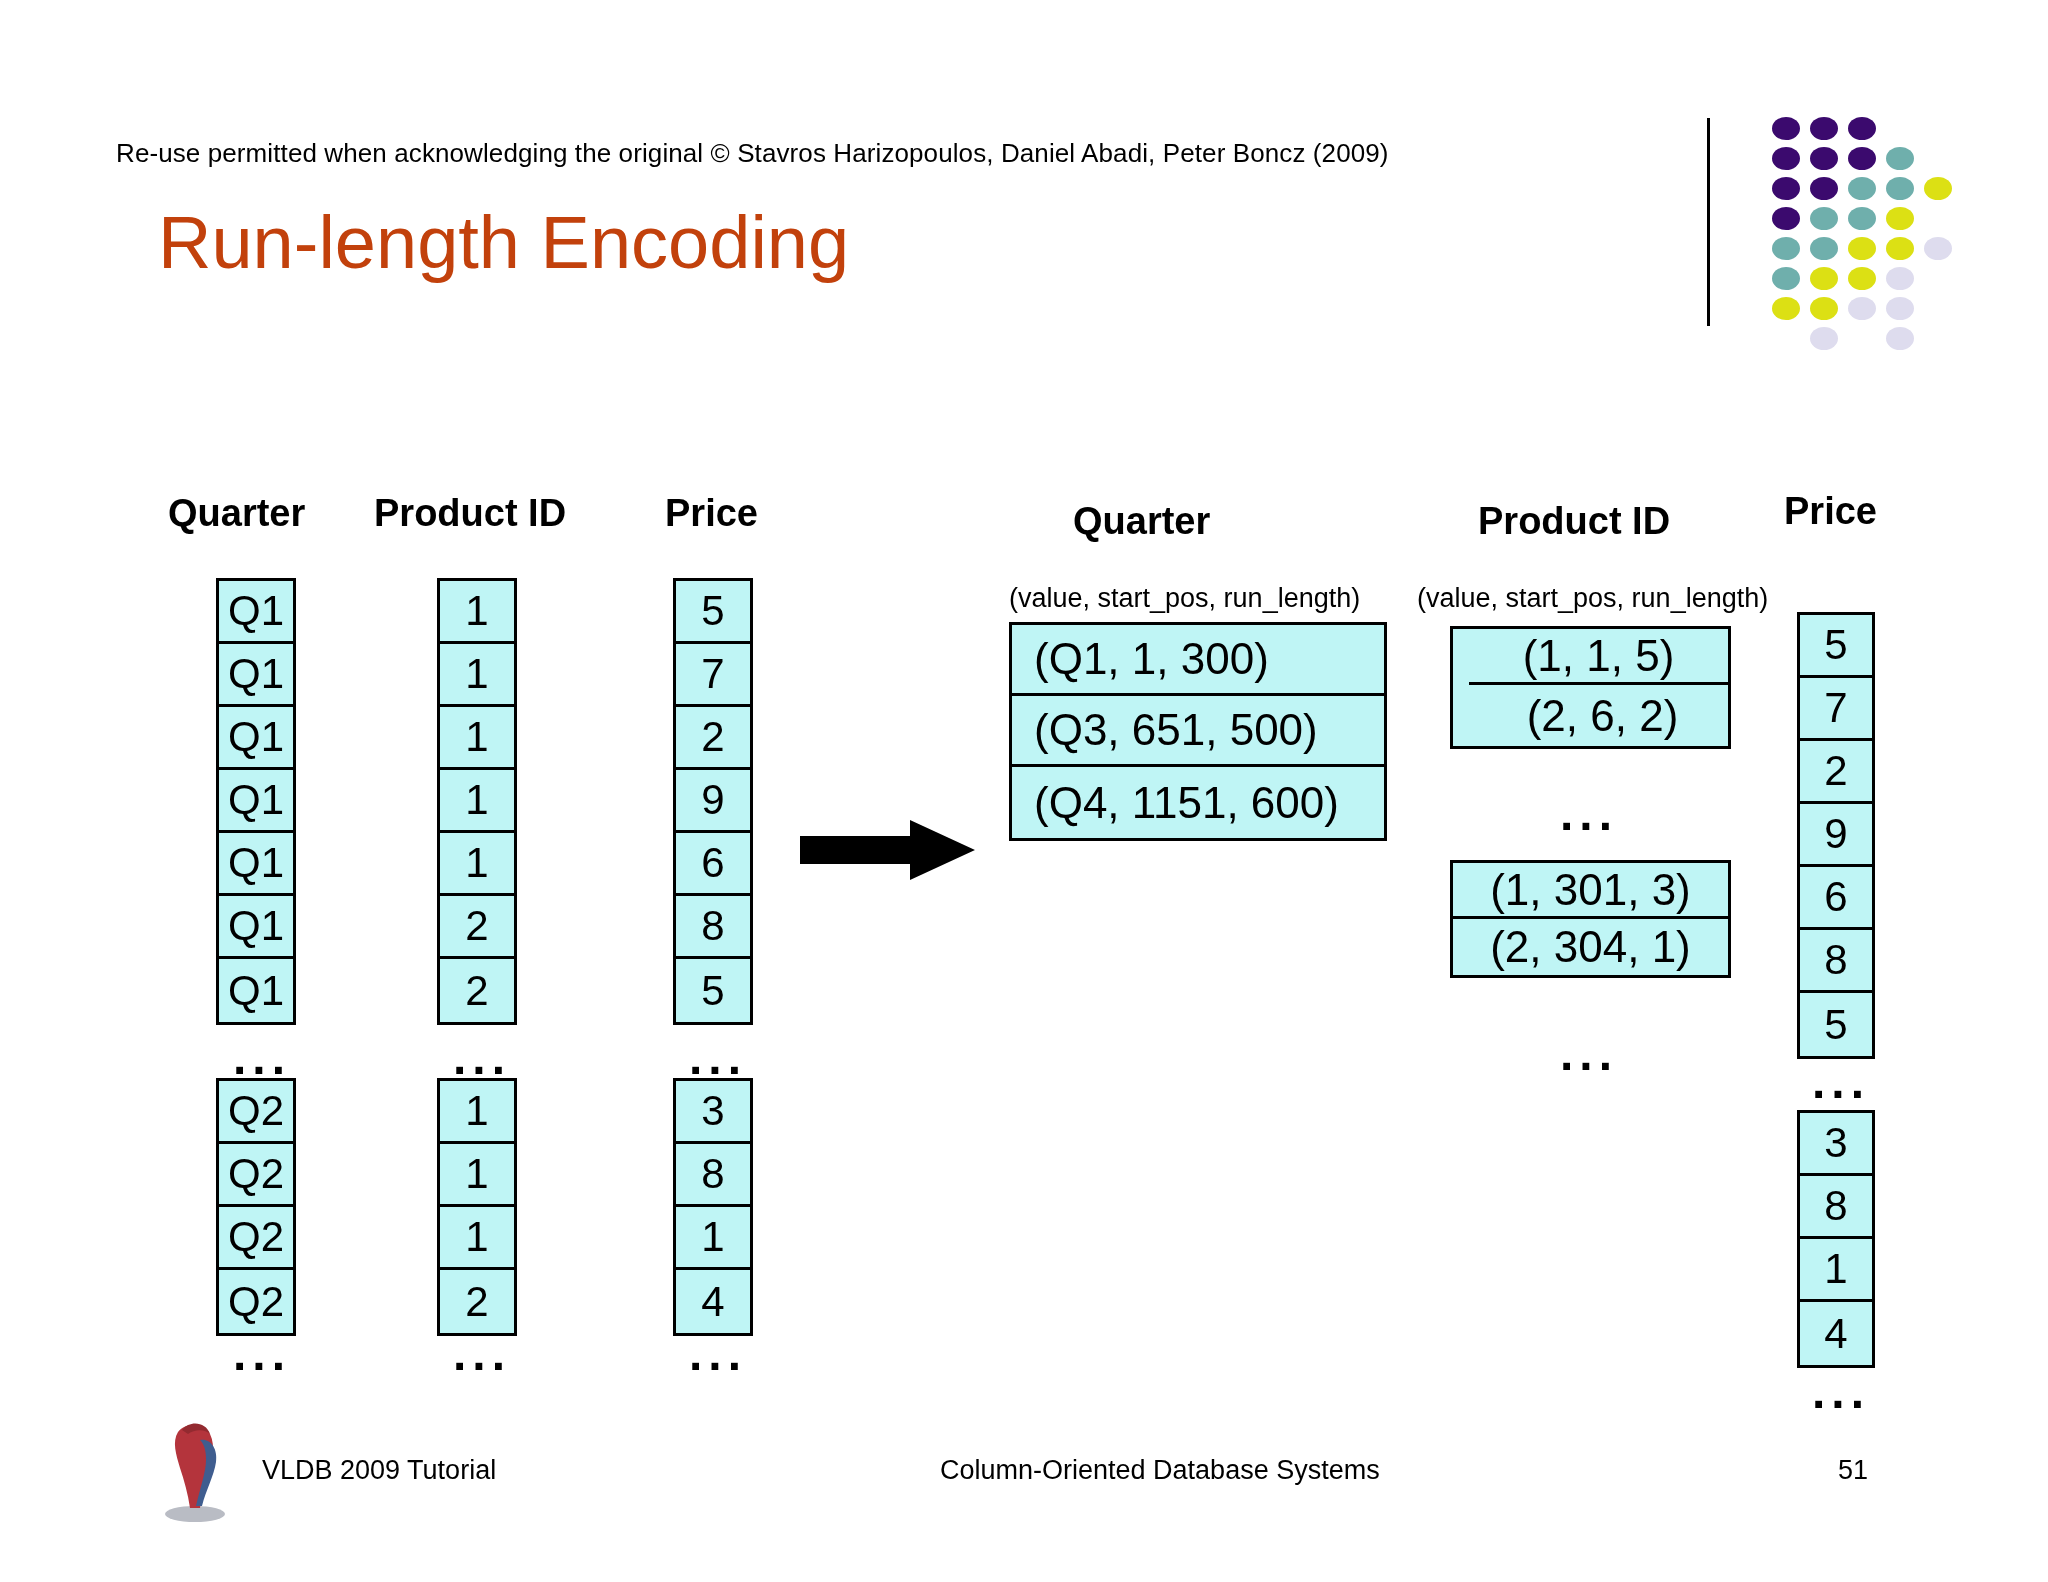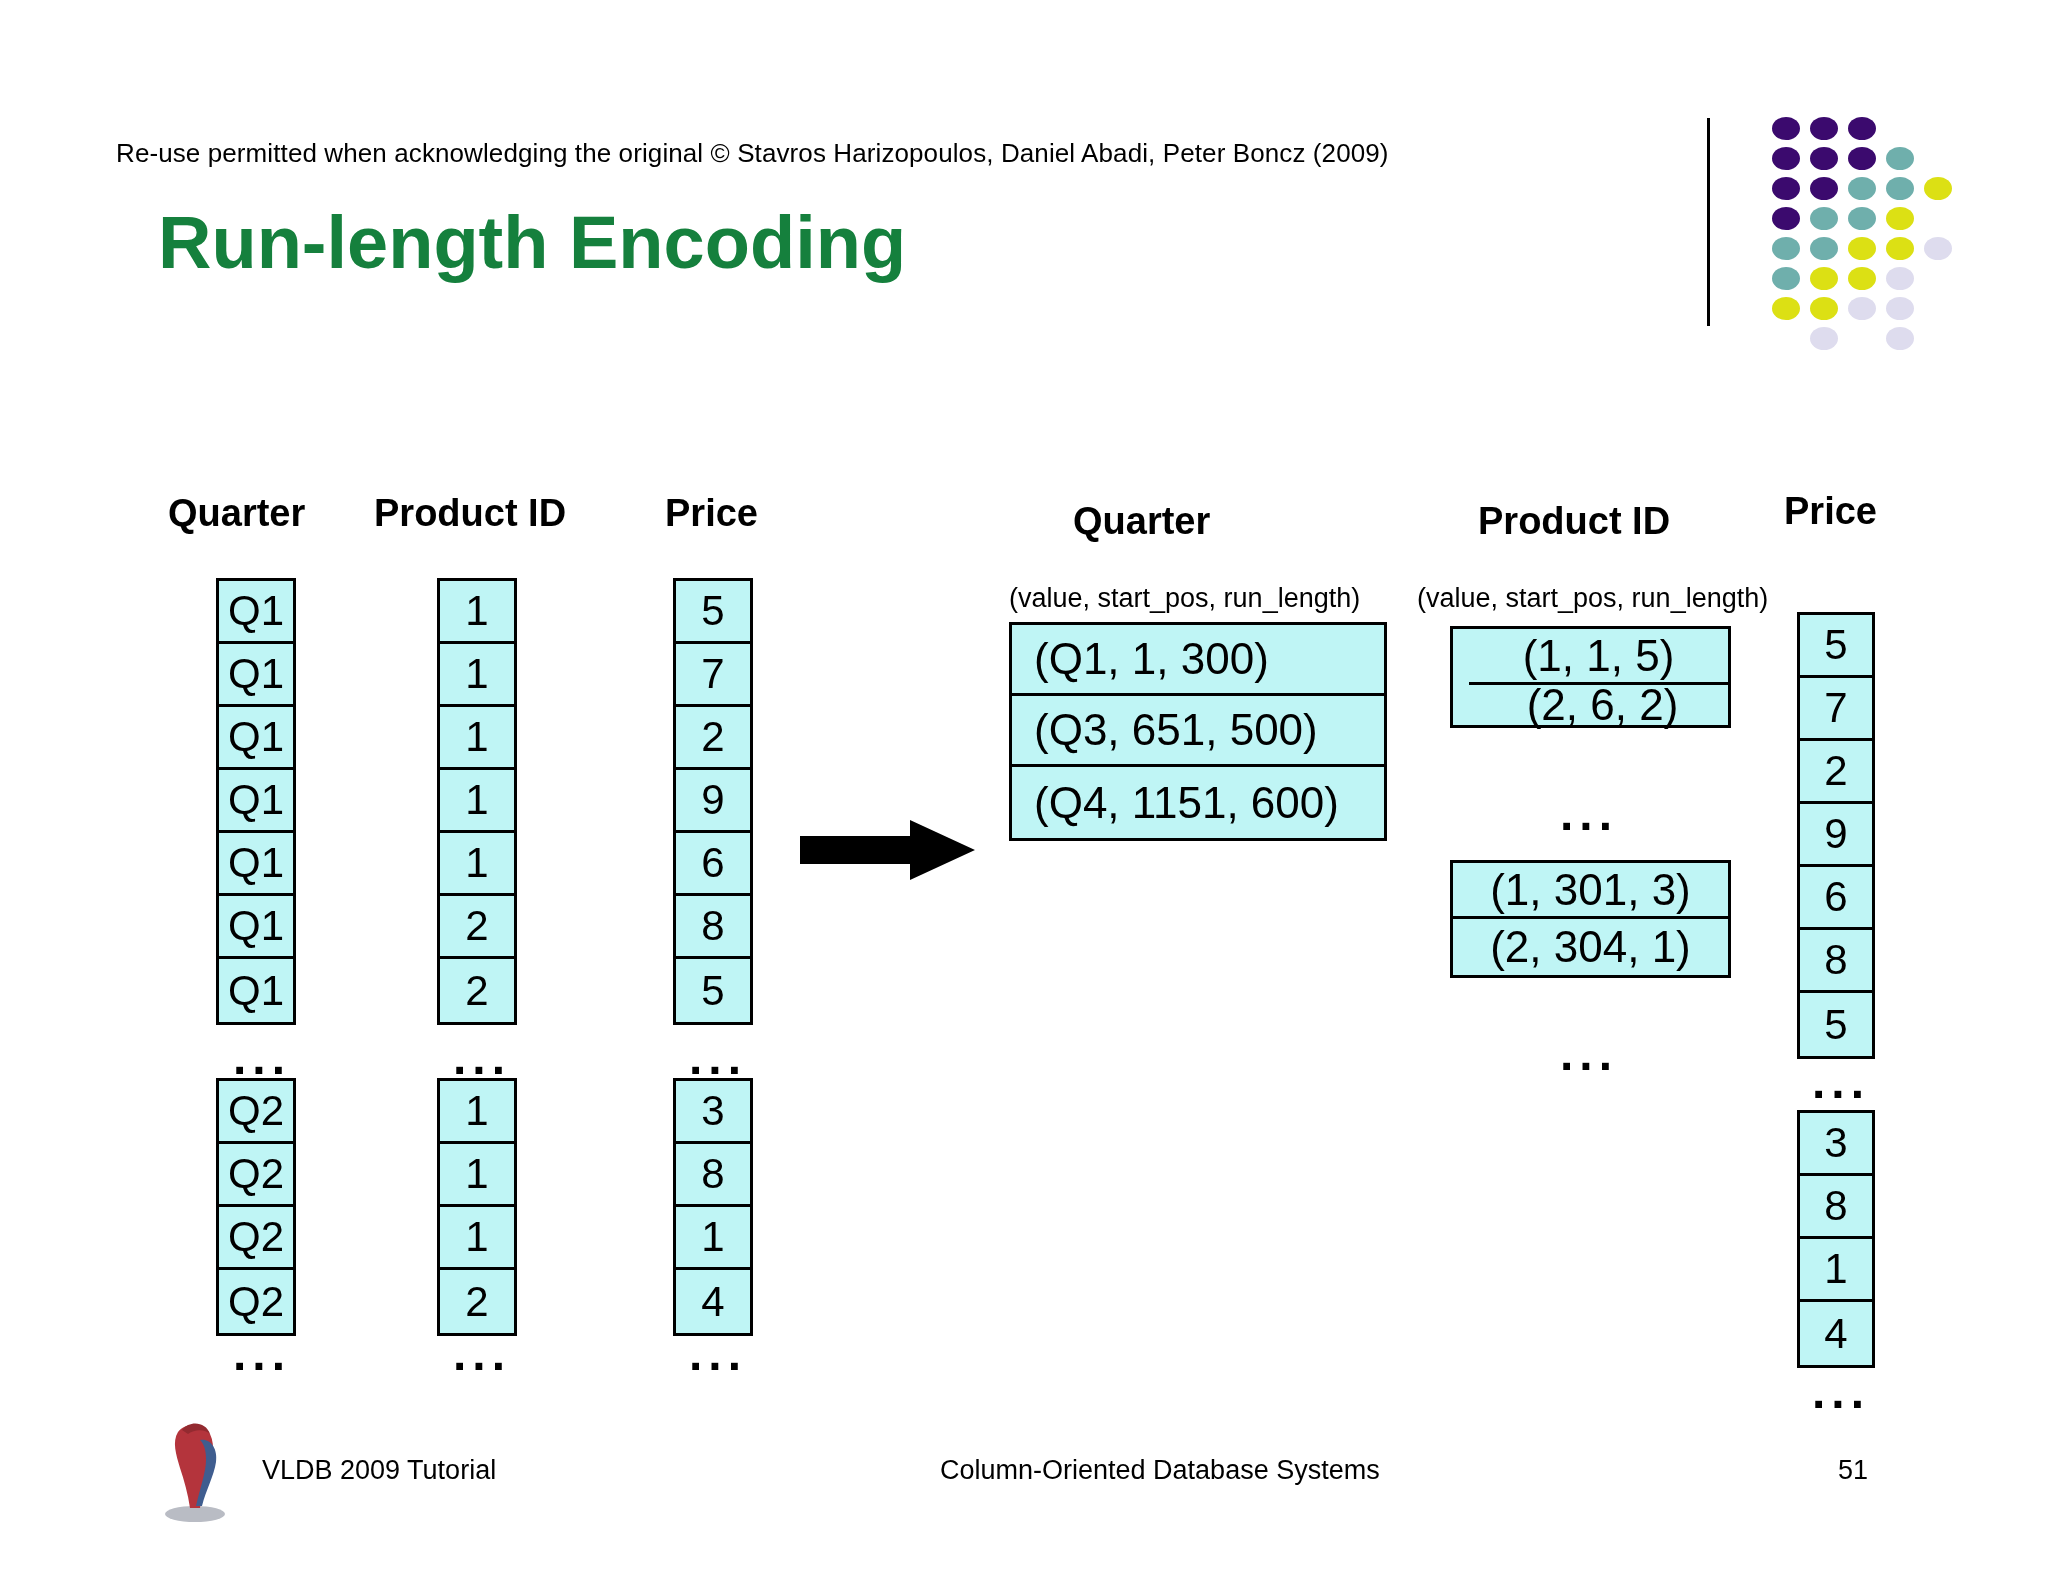--- a/index.html
+++ b/index.html
@@ -29,22 +29,22 @@
     letter-spacing: 0.1px;
     white-space: nowrap;
     color: #000;
     margin-top: 38px;
   }
   .slide-title {
     position: absolute;
     left: 158px;
     top: 200px;
     font-size: 74px;
-    font-weight: bold;
-    color: #15803d;
+    font-weight: normal;
+    color: #c2410c;
     white-space: nowrap;
   }
 
   
   .logo-rule {
     position: absolute;
     left: 1707px;
     top: 118px;
     width: 3px;
     height: 208px;
@@ -284,21 +284,21 @@
   <div class="tuple-legend" style="left:1417px; top:583px;">(value, start_pos, run_length)</div>
 
   <div class="stack stack-wide" id="right-quarter-runs" style="left:1009px; top:622px; width:378px;">
       <div class="cell" style="height: 71px;">(Q1, 1, 300)</div>
       <div class="cell" style="height: 71px;">(Q3, 651, 500)</div>
       <div class="cell" style="height: 71px;">(Q4, 1151, 600)</div>
     </div>
 
   <div class="stack stack-mid" id="right-pid-runs-g1" style="left:1450px; top:626px; width:281px;">
       <div class="cell" style="height: 56px; margin-left: 16px;">(1, 1, 5)</div>
-      <div class="cell" style="height: 40px; padding-left: 24px;">(2, 6, 2)</div>
+      <div class="cell" style="height: 61px; padding-left: 24px;">(2, 6, 2)</div>
     </div>
 
   <div class="ellipsis" style="left:1560px; top:790px;">...</div>
 
   <div class="stack stack-mid" id="right-pid-runs-g2" style="left:1450px; top:860px; width:281px;">
       <div class="cell" style="height: 56px;">(1, 301, 3)</div>
       <div class="cell" style="height: 56px;">(2, 304, 1)</div>
     </div>
 
   <div class="ellipsis" style="left:1560px; top:1030px;">...</div>

